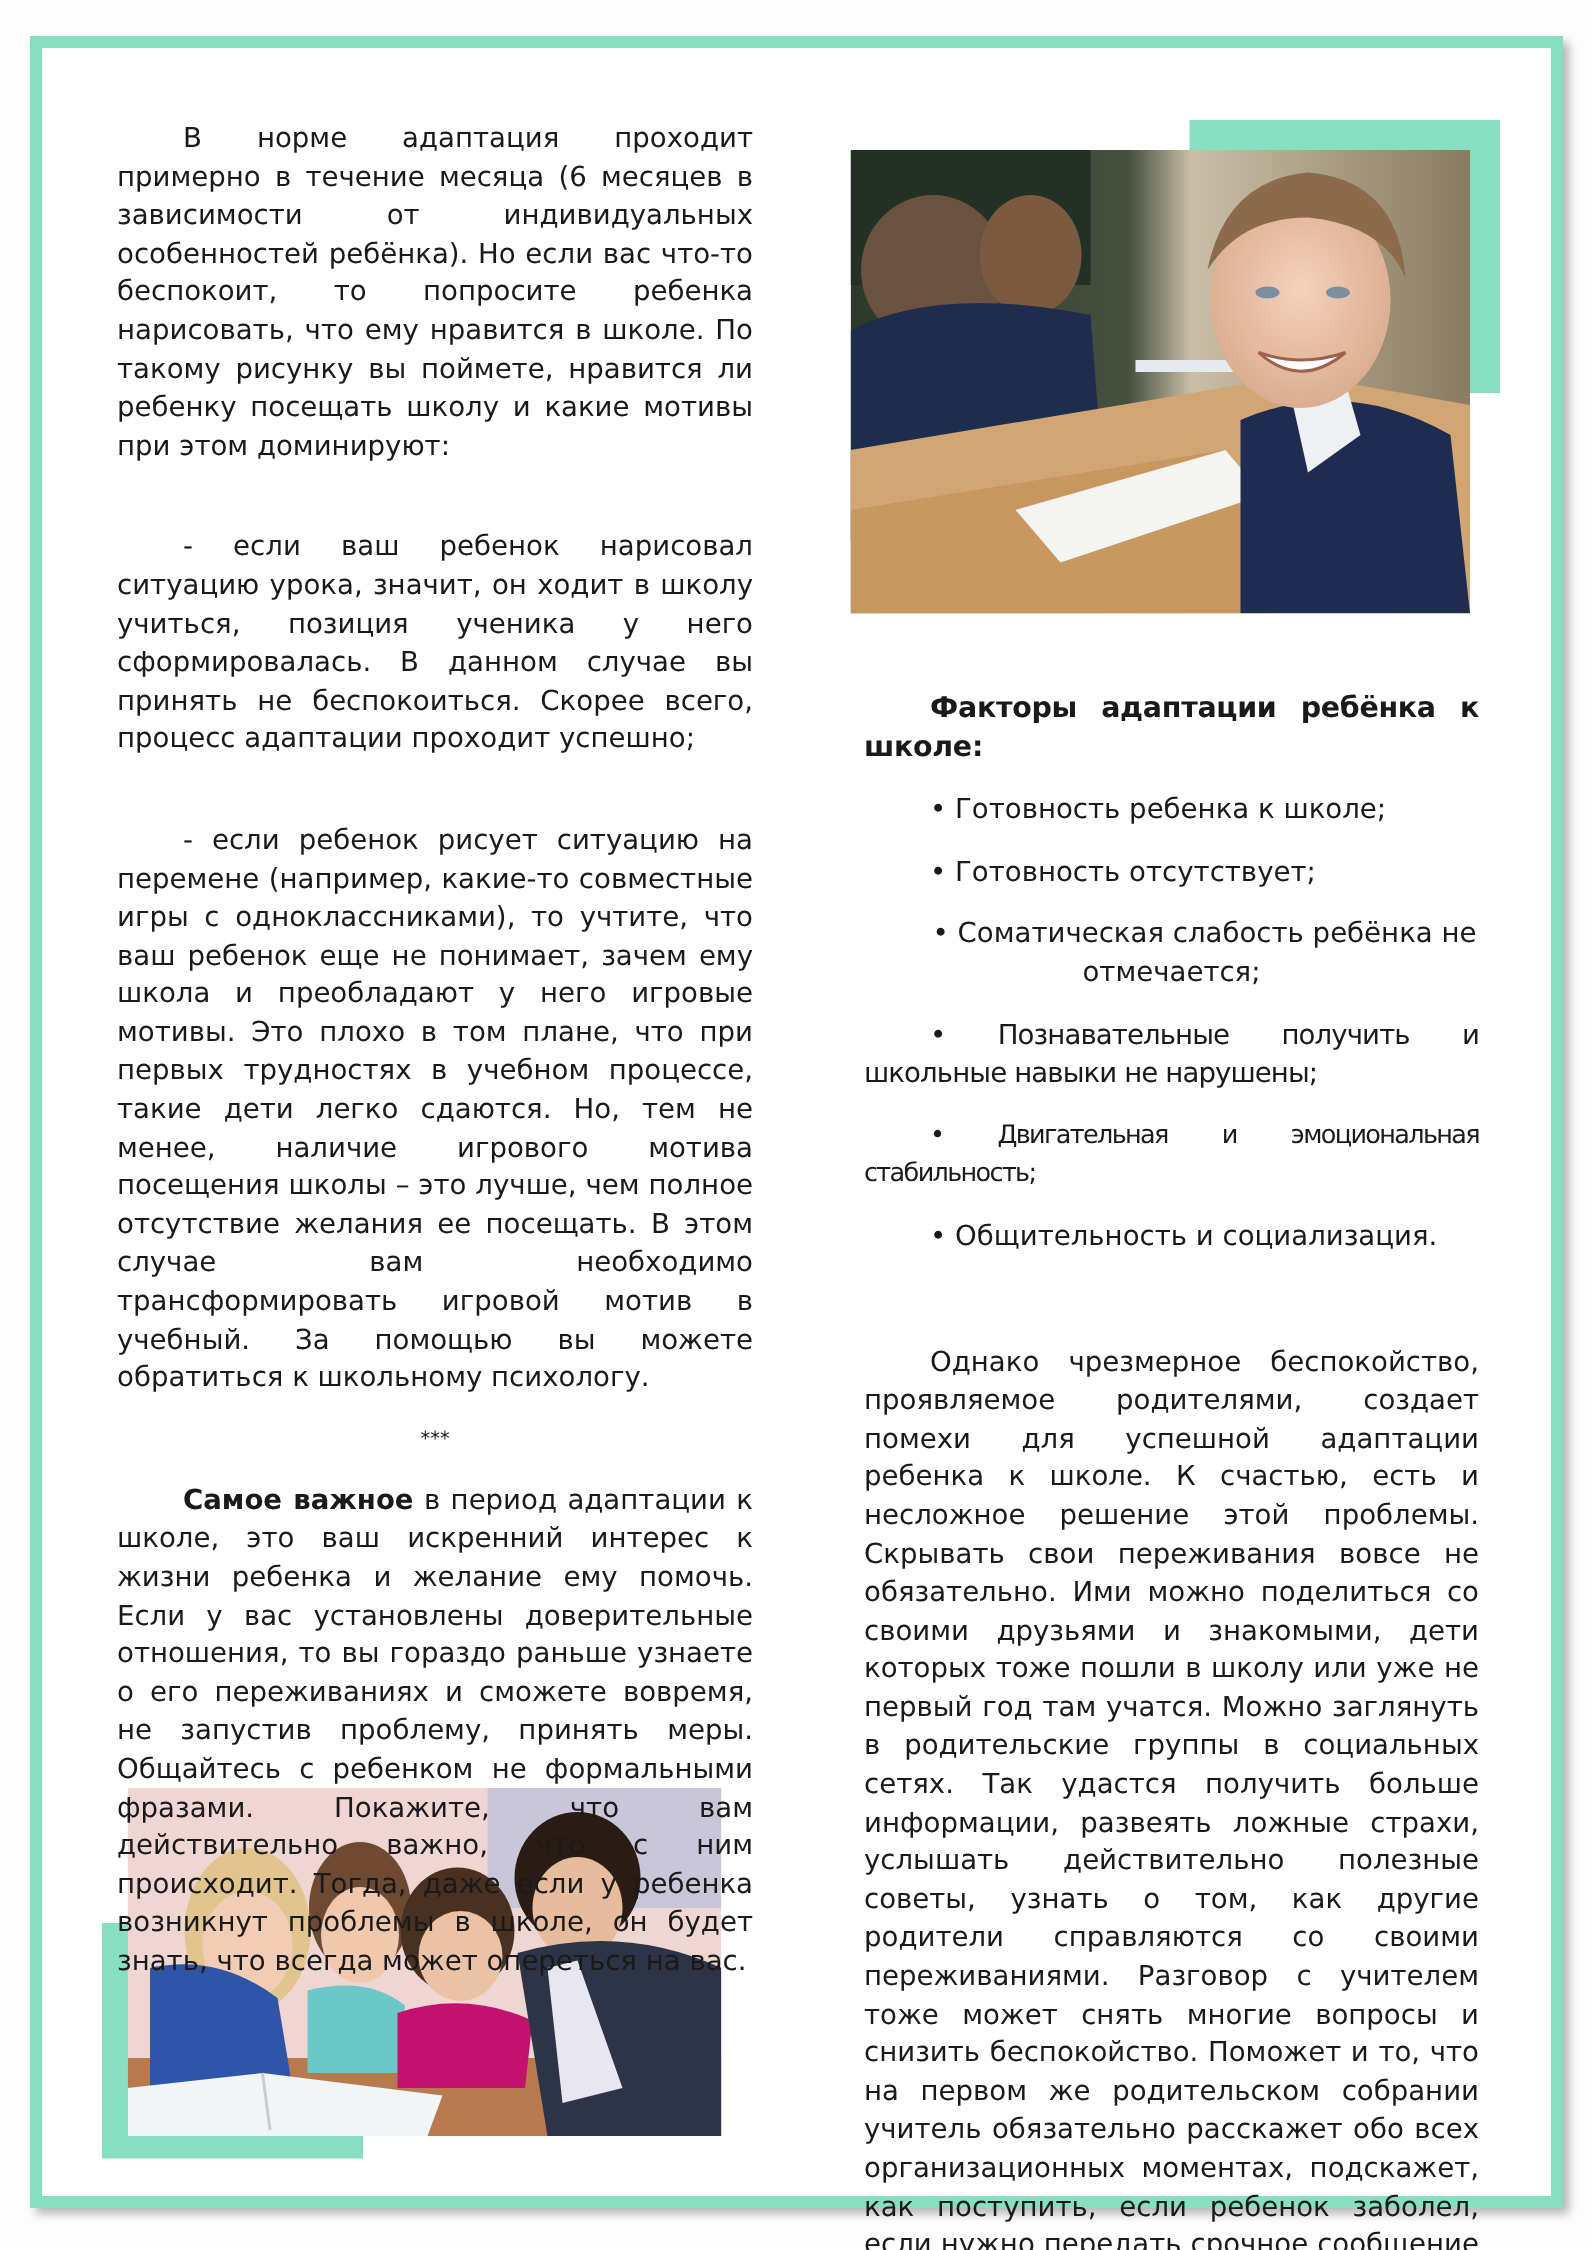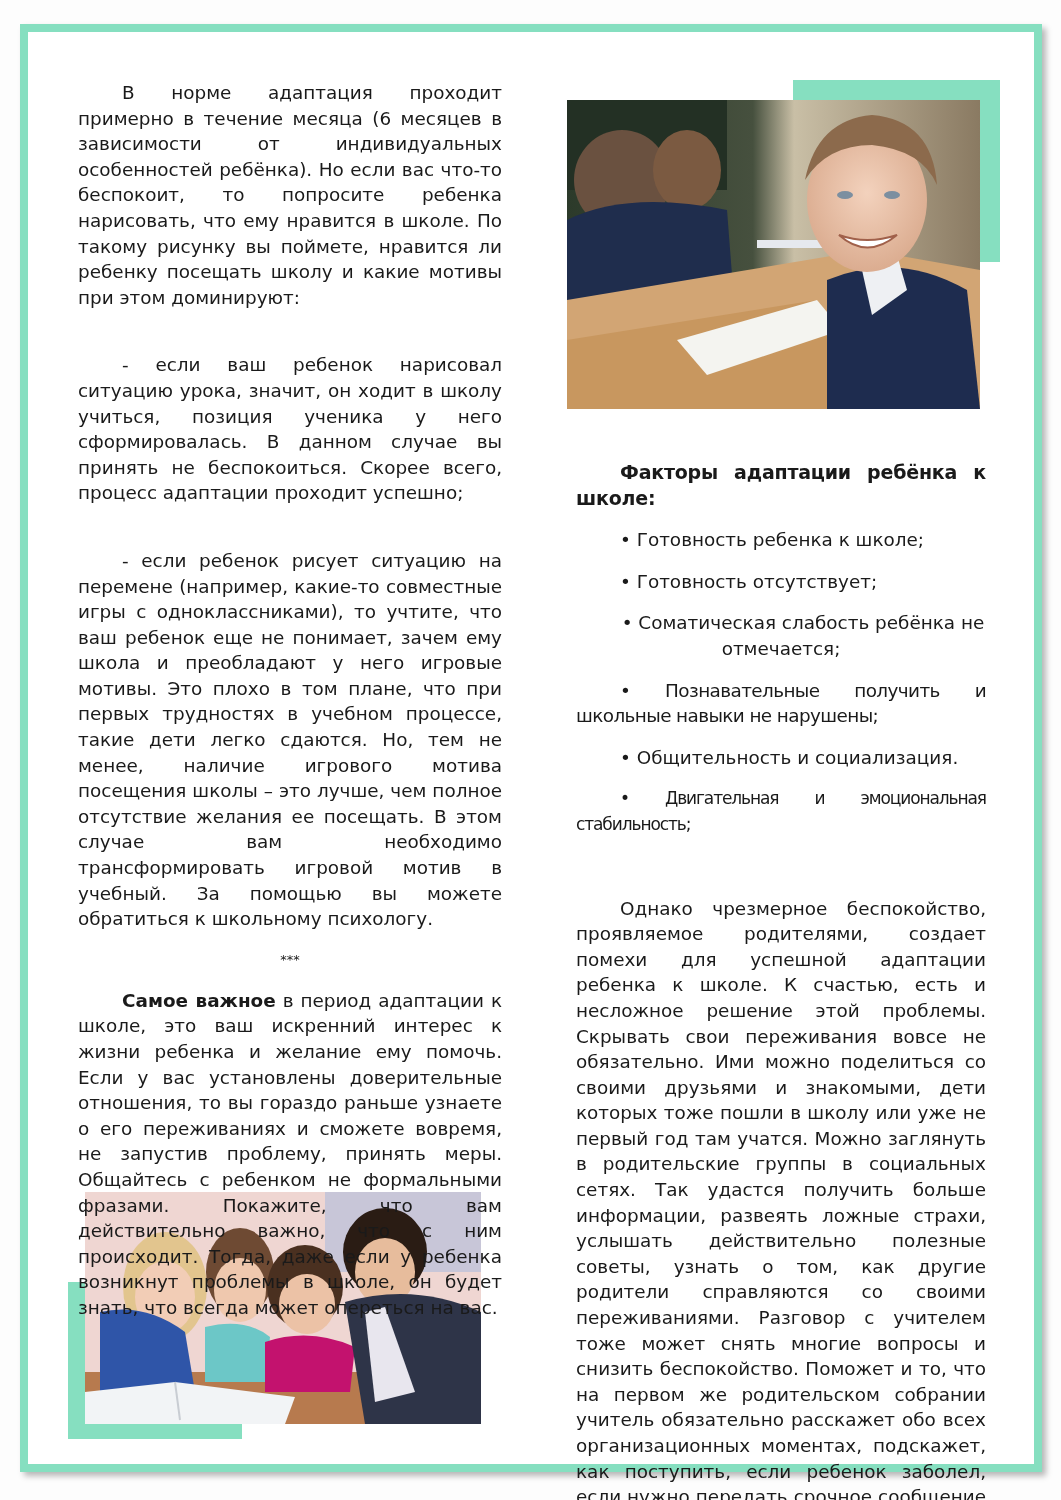--- a/index.html
+++ b/index.html
@@ -105,18 +105,18 @@
   <p><b>Самое важное</b><span> в период адаптации к школе, это ваш искренний интерес к жизни ребенка и желание ему помочь. Если у вас установлены доверительные отношения, то вы гораздо раньше узнаете о его переживаниях и сможете вовремя, не запустив проблему, принять меры. Общайтесь с ребенком не формальными фразами. Покажите, что вам действительно важно, что с ним происходит. Тогда, даже если у ребенка возникнут проблемы в школе, он будет знать, что всегда может опереться на вас.</span></p>
 </div>
 
 <div class="col col-right">
   <p class="heading" style="font-size:19px; letter-spacing:-0.2px;">Факторы адаптации ребёнка к школе:</p>
   <div>
     <p class="fl">• Готовность ребенка к школе;</p>
     <p class="fl">• Готовность отсутствует;</p>
     <p class="fl j">• Соматическая слабость ребёнка не отмечается;</p>
     <p class="fl cond2">• Познавательные получить и школьные навыки не нарушены;</p>
+    <p class="fl cond" style="font-size:17px;">• Двигательная и эмоциональная стабильность;</p>
     <p class="fl">• Общительность и социализация.</p>
-    <p class="fl cond" style="font-size:17px;">• Двигательная и эмоциональная стабильность;</p>
   </div>
   <div class="sp"></div>
   <p>Однако чрезмерное беспокойство, проявляемое родителями, создает помехи для успешной адаптации ребенка к школе. К счастью, есть и несложное решение этой проблемы. Скрывать свои переживания вовсе не обязательно. Ими можно поделиться со своими друзьями и знакомыми, дети которых тоже пошли в школу или уже не первый год там учатся. Можно заглянуть в родительские группы в социальных сетях. Так удастся получить больше информации, развеять ложные страхи, услышать действительно полезные советы, узнать о том, как другие родители справляются со своими переживаниями. Разговор с учителем тоже может снять многие вопросы и снизить беспокойство. Поможет и то, что на первом же родительском собрании учитель обязательно расскажет обо всех организационных моментах, подскажет, как поступить, если ребенок заболел, если нужно передать срочное сообщение и др.</p>
 </div>
 
 </body></html>

